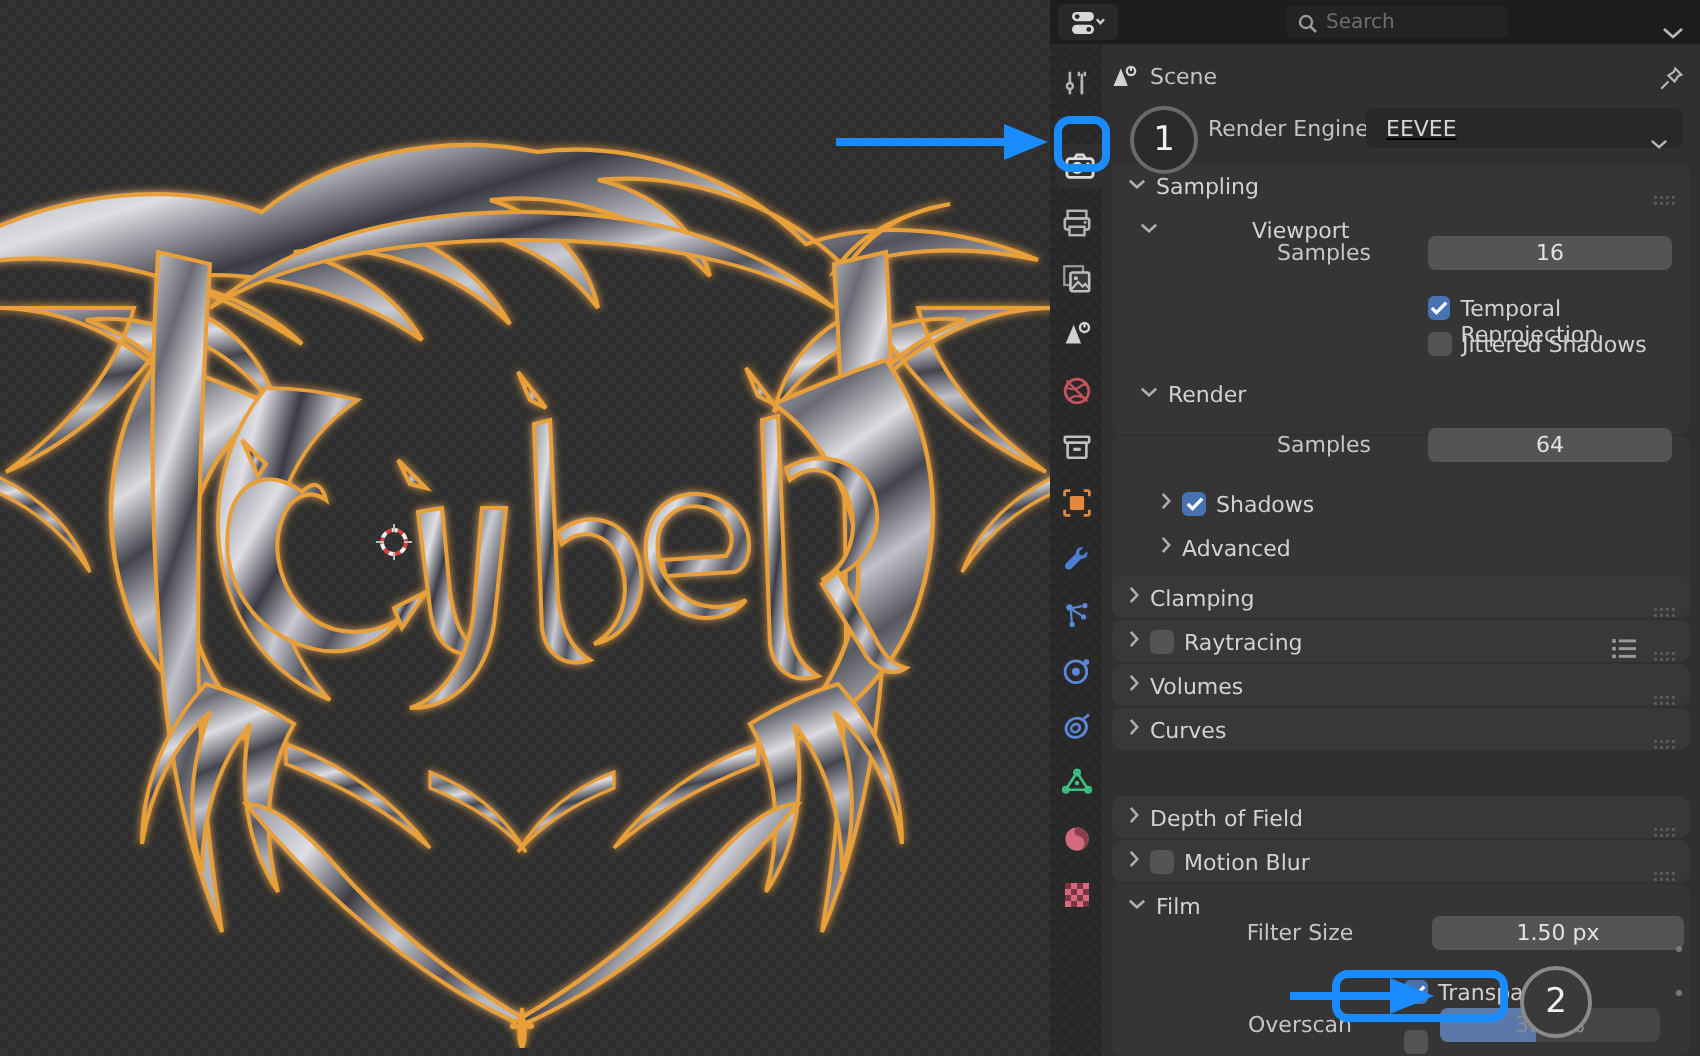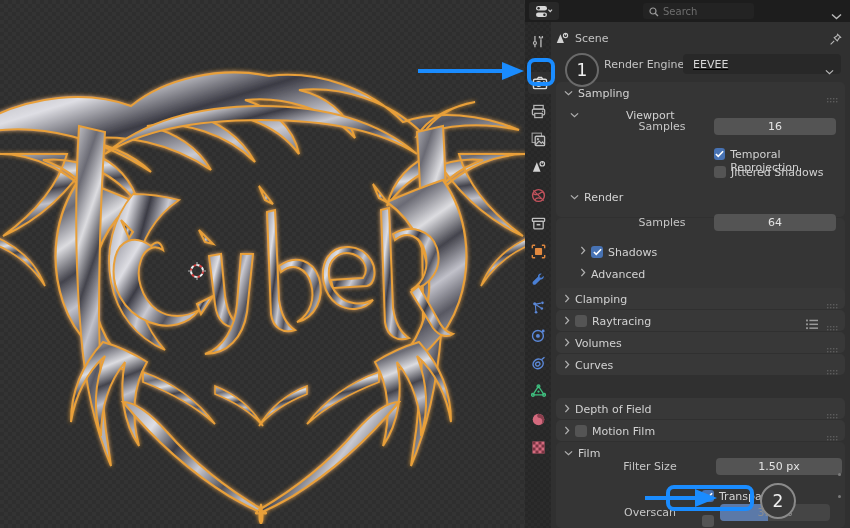--- a/index.html
+++ b/index.html
@@ -788,21 +788,21 @@
       </div>
 
       <div class="panel" style="top:398px;height:21px;">
         <div class="panel-head">
           <span class="chev">
             <svg width="6" height="9" viewBox="0 0 6 10">
                 <path d="M1.2 1 L4.8 5 L1.2 9" fill="none" stroke="#b0b0b0" stroke-width="1.4"></path>
               </svg>
           </span>
           <span class="cb" style="margin-left:5px;"></span>
-          <span class="panel-title">Motion Film</span>
+          <span class="panel-title">Motion Blur</span>
           <span class="grip">
             <svg width="11" height="7" viewBox="0 0 11 7">
                 <g fill="#5c5c5c">
               <rect x="0" y="0" width="1.4" height="1.4"></rect>
                   <rect x="3" y="0" width="1.4" height="1.4"></rect>
                   <rect x="6" y="0" width="1.4" height="1.4"></rect>
                   <rect x="9" y="0" width="1.4" height="1.4"></rect>
               <rect x="0" y="3" width="1.4" height="1.4"></rect>
                   <rect x="3" y="3" width="1.4" height="1.4"></rect>
                   <rect x="6" y="3" width="1.4" height="1.4"></rect>

